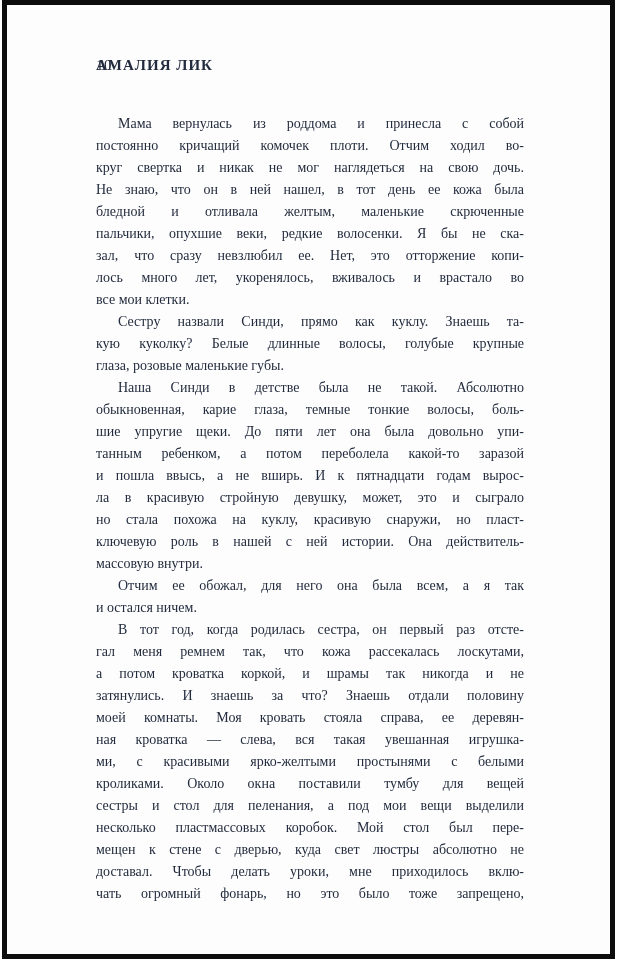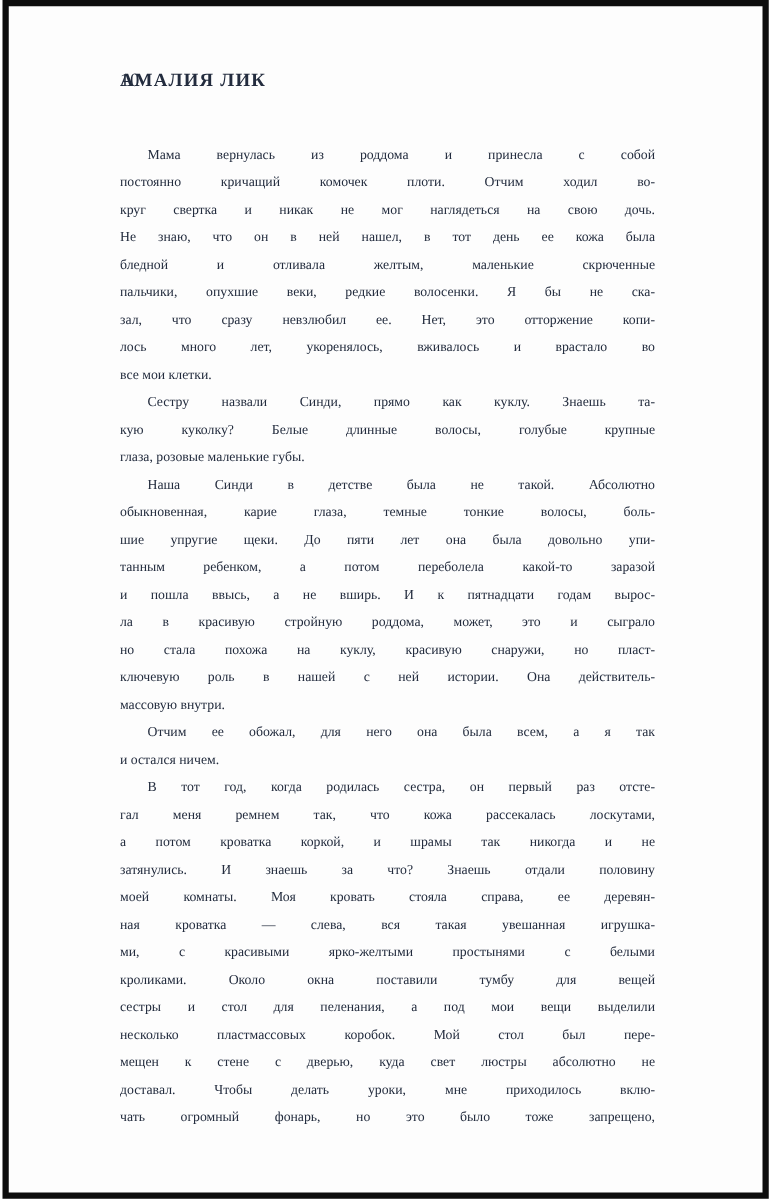--- a/index.html
+++ b/index.html
@@ -39,21 +39,21 @@
     top: 0;
     letter-spacing: 0.5px;
   }
   .running-title {
     text-align: left;
     letter-spacing: 1px;
     font-weight: bold;
   }
   .body-text {
     margin-top: 39px;
-    font-size: 11px;
+    font-size: 14px;
   }
   .para { margin: 0; }
   .line {
     line-height: 22px;
     text-align: justify;
     text-align-last: justify;
     white-space: normal;
   }
   .line.para-start { text-indent: 22px; }
   .line.para-end { text-align-last: left; }
@@ -83,21 +83,21 @@
           <div class="line para-start">Сестру назвали Синди, прямо как куклу. Знаешь та-</div>
           <div class="line">кую куколку? Белые длинные волосы, голубые крупные</div>
           <div class="line para-end">глаза, розовые маленькие губы.</div>
         </div>
         <div class="para">
           <div class="line para-start">Наша Синди в детстве была не такой. Абсолютно</div>
           <div class="line">обыкновенная, карие глаза, темные тонкие волосы, боль-</div>
           <div class="line">шие упругие щеки. До пяти лет она была довольно упи-</div>
           <div class="line">танным ребенком, а потом переболела какой-то заразой</div>
           <div class="line">и пошла ввысь, а не вширь. И к пятнадцати годам вырос-</div>
-          <div class="line">ла в красивую стройную роддома, может, это и сыграло</div>
+          <div class="line">ла в красивую стройную девушку, может, это и сыграло</div>
           <div class="line">но стала похожа на куклу, красивую снаружи, но пласт-</div>
           <div class="line">ключевую роль в нашей с ней истории. Она действитель-</div>
           <div class="line para-end">массовую внутри.</div>
         </div>
         <div class="para">
           <div class="line para-start">Отчим ее обожал, для него она была всем, а я так</div>
           <div class="line para-end">и остался ничем.</div>
         </div>
         <div class="para">
           <div class="line para-start">В тот год, когда родилась сестра, он первый раз отсте-</div>

